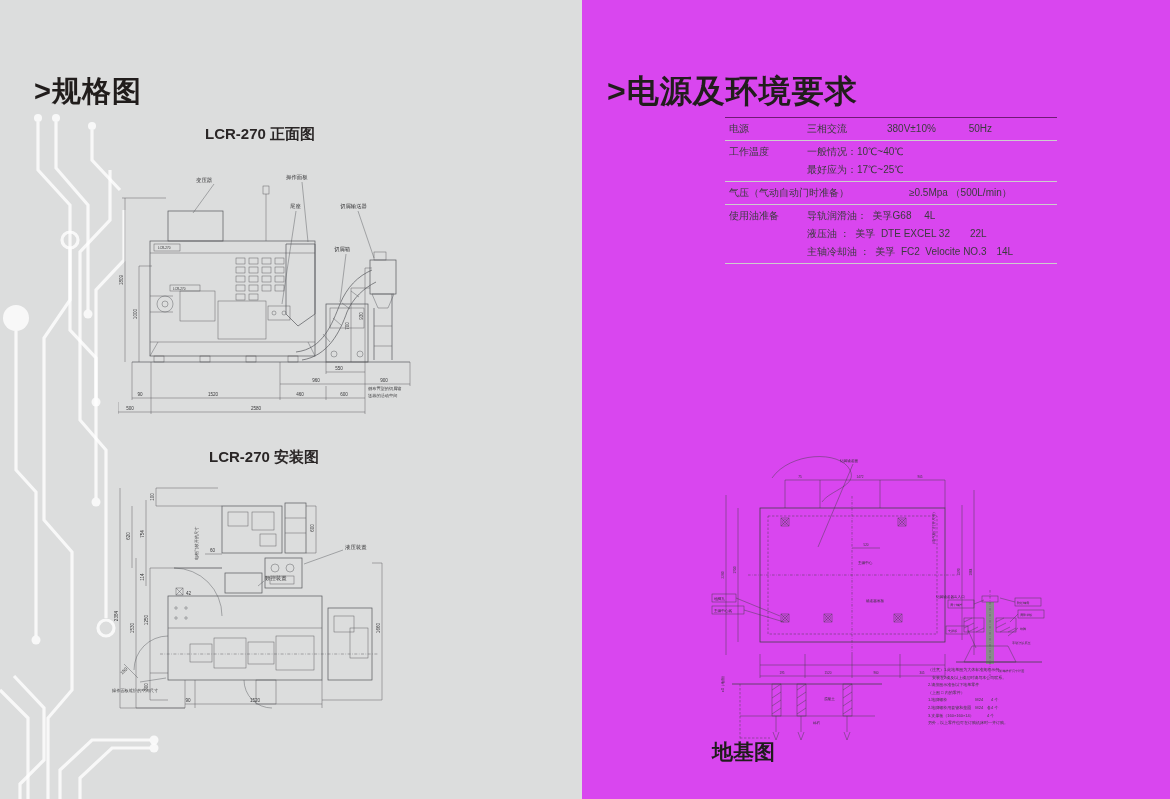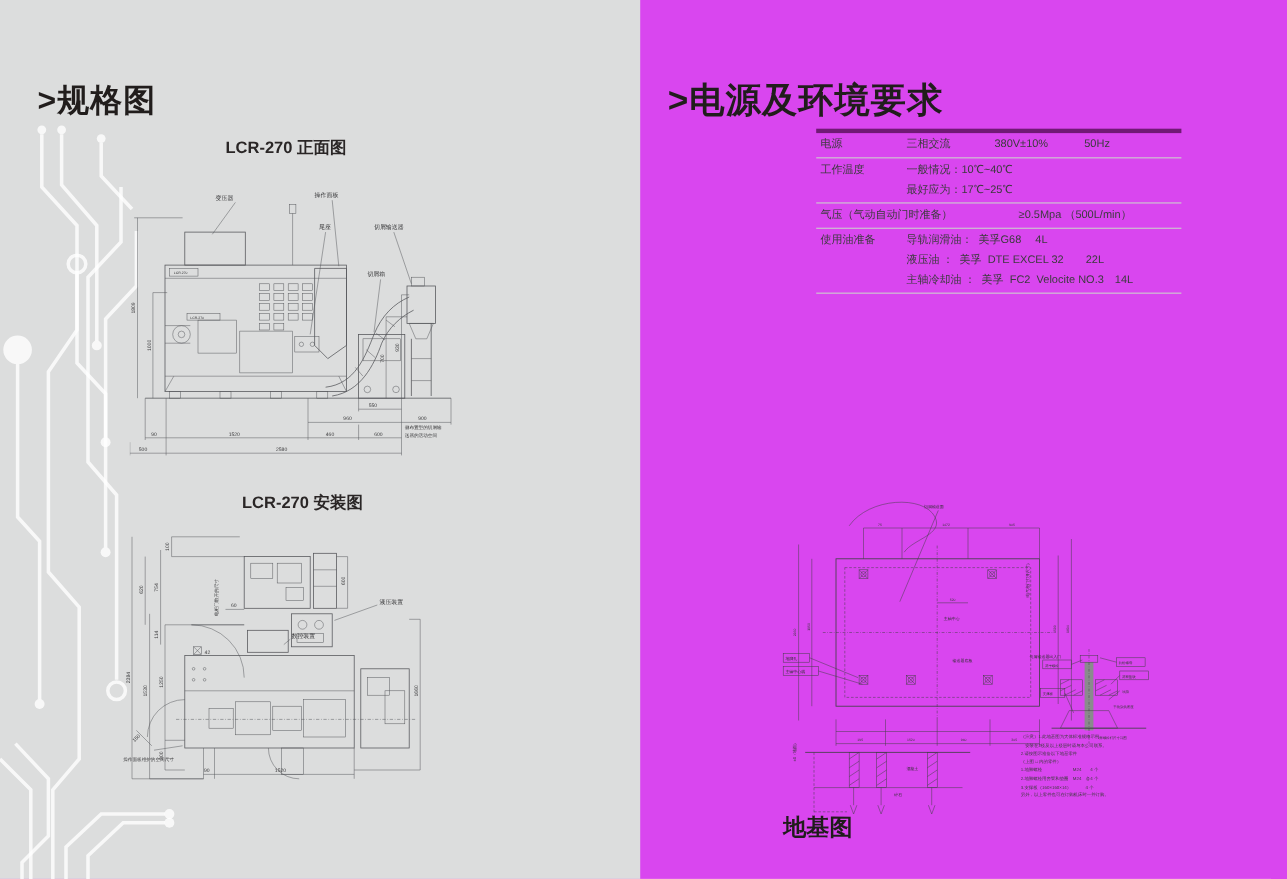--- a/index.html
+++ b/index.html
@@ -16,21 +16,21 @@
   .f3{stroke:#3f4043;stroke-width:.75;fill:none;}
   .f3t{stroke:#3f4043;stroke-width:.45;fill:none;}
   .f3d{stroke:#3f4043;stroke-width:.45;fill:none;stroke-dasharray:2.6 1.4 .6 1.4;}
   text.dim{font-size:4.6px;fill:#3a3a3c;}
   text.co{font-size:5.4px;fill:#333335;}
   text.note{font-size:4.2px;fill:#3a3a3c;}
   text.t3{font-size:3.1px;fill:#39393b;}
   text.lb3{font-size:3.6px;fill:#2f2f31;}
   text.np{font-size:3.1px;fill:#2f2f31;}
   
-  #spec-table{left:742px;top:117px;width:332px;border-top:4px solid #701a75;font-size:10px;}
+  #spec-table{left:725px;top:117px;width:332px;border-top:1px solid #701a75;font-size:10px;}
   .trow{position:relative;border-bottom:1px solid #cdcdcd;padding:2px 0;}
   .trow .tlabel{position:absolute;left:4px;top:2px;line-height:18px;white-space:pre;color:#3b3b3d;}
   .trow .tval{margin-left:82px;line-height:18px;white-space:pre;color:#3b3b3d;}
   .trow.wide .tval{margin-left:184px;}
   #fnd-notes{left:928px;top:666px;width:142px;font-size:4px;line-height:7.6px;color:#3c3c3e;white-space:pre;}
   #fnd-caption{left:712px;top:738px;font-size:21px;font-weight:bold;color:#1f1c1b;}
 </style>
 </head>
 <body>
 
@@ -167,21 +167,21 @@
       <text class="dim" x="95" y="240" text-anchor="middle">1520</text>
       <text class="dim" x="182" y="240" text-anchor="middle">460</text>
       <text class="dim" x="226" y="240" text-anchor="middle">600</text>
       <text class="dim" x="12" y="254" text-anchor="middle">500</text>
       <text class="dim" x="138" y="254" text-anchor="middle">2580</text>
       <text class="note" x="250" y="234">侧布置型的切屑输</text>
       <text class="note" x="250" y="241">送器的活动空间</text>
     </g>
   </svg>
 
-  <div class="abs fig-title" style="left:145px;top:448px;width:260px;">LCR-270 安装图</div>
+  <div class="abs fig-title" style="left:134px;top:448px;width:260px;">LCR-270 安装图</div>
 
   <svg class="abs" style="left:110px;top:468px;" width="320" height="266" viewBox="0 0 320 266">
     <g>
       <rect class="ln" x="112" y="38" width="60" height="47"></rect>
       <rect class="lnt" x="118" y="44" width="20" height="14"></rect>
       <rect class="lnt" x="142" y="44" width="22" height="18"></rect>
       <rect class="lnt" x="150" y="66" width="16" height="12"></rect>
       <rect class="ln" x="175" y="35" width="21" height="50"></rect>
       <path class="lnt" d="M175,50 H196 M175,65 H196"></path>
       <rect class="ln" x="115" y="105" width="37" height="20"></rect>

